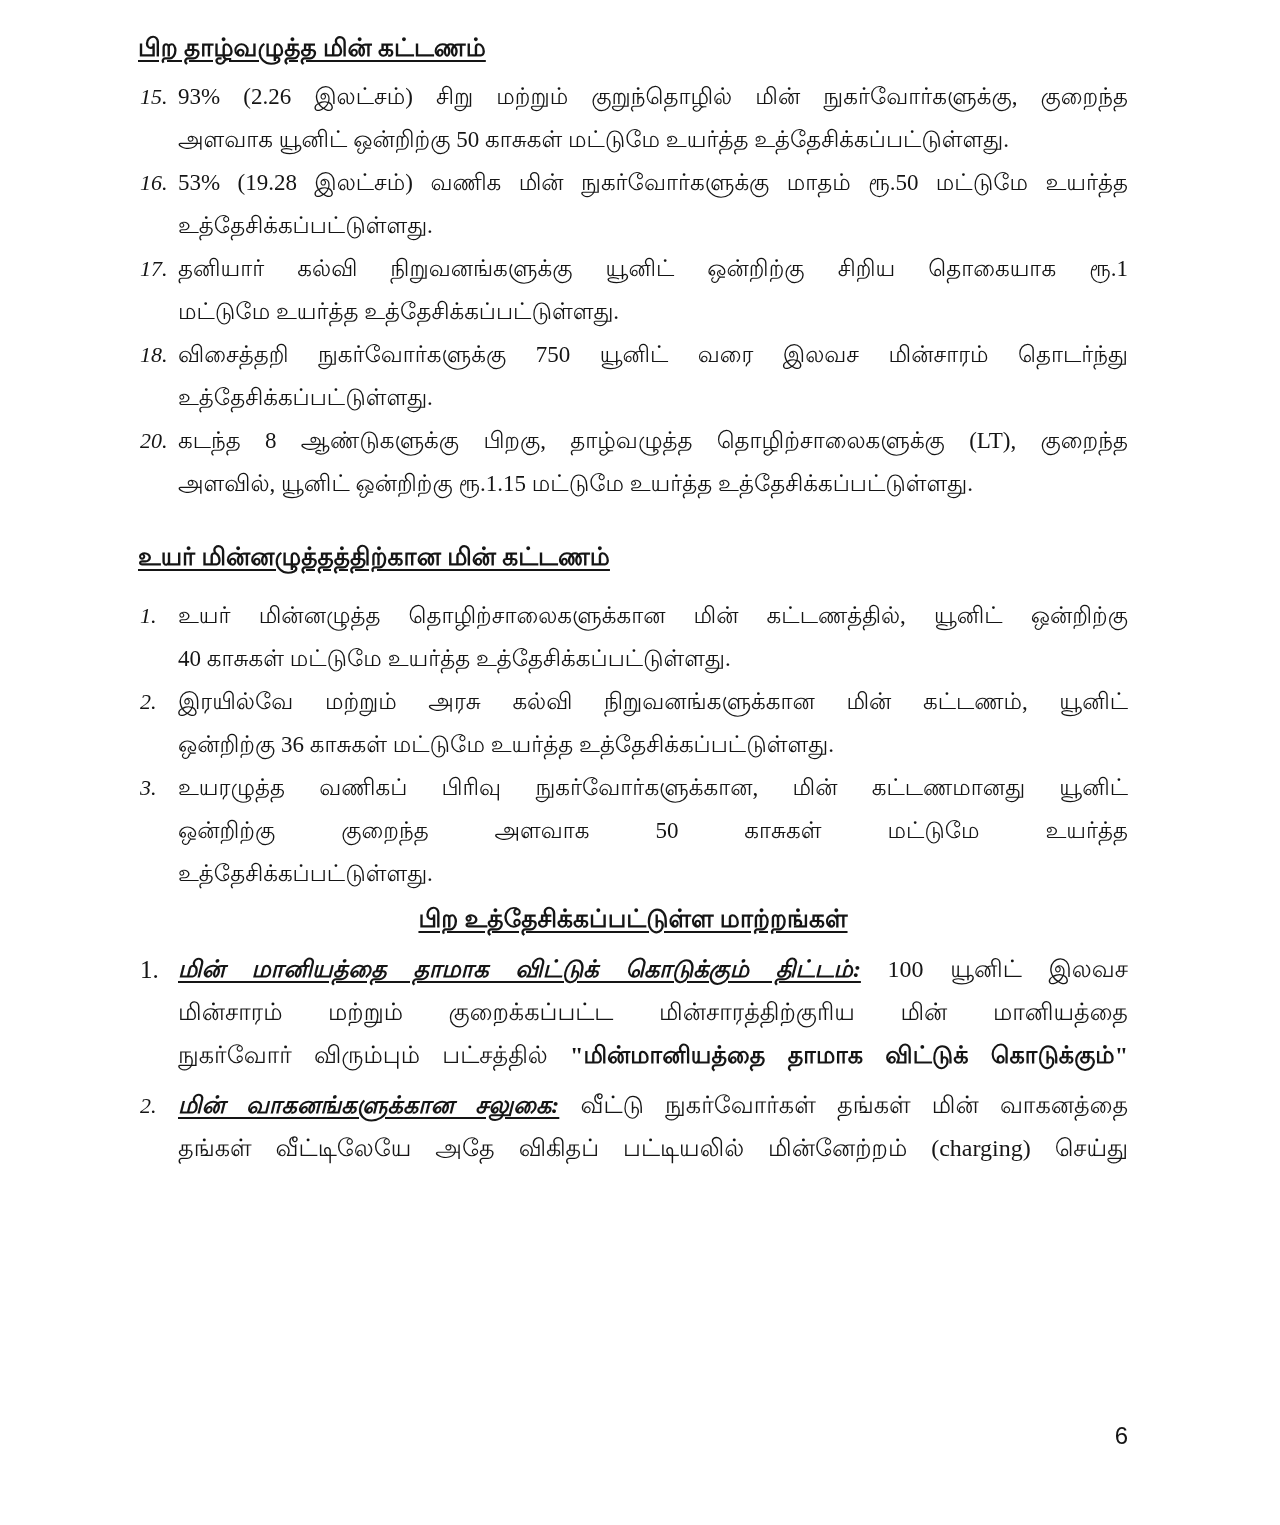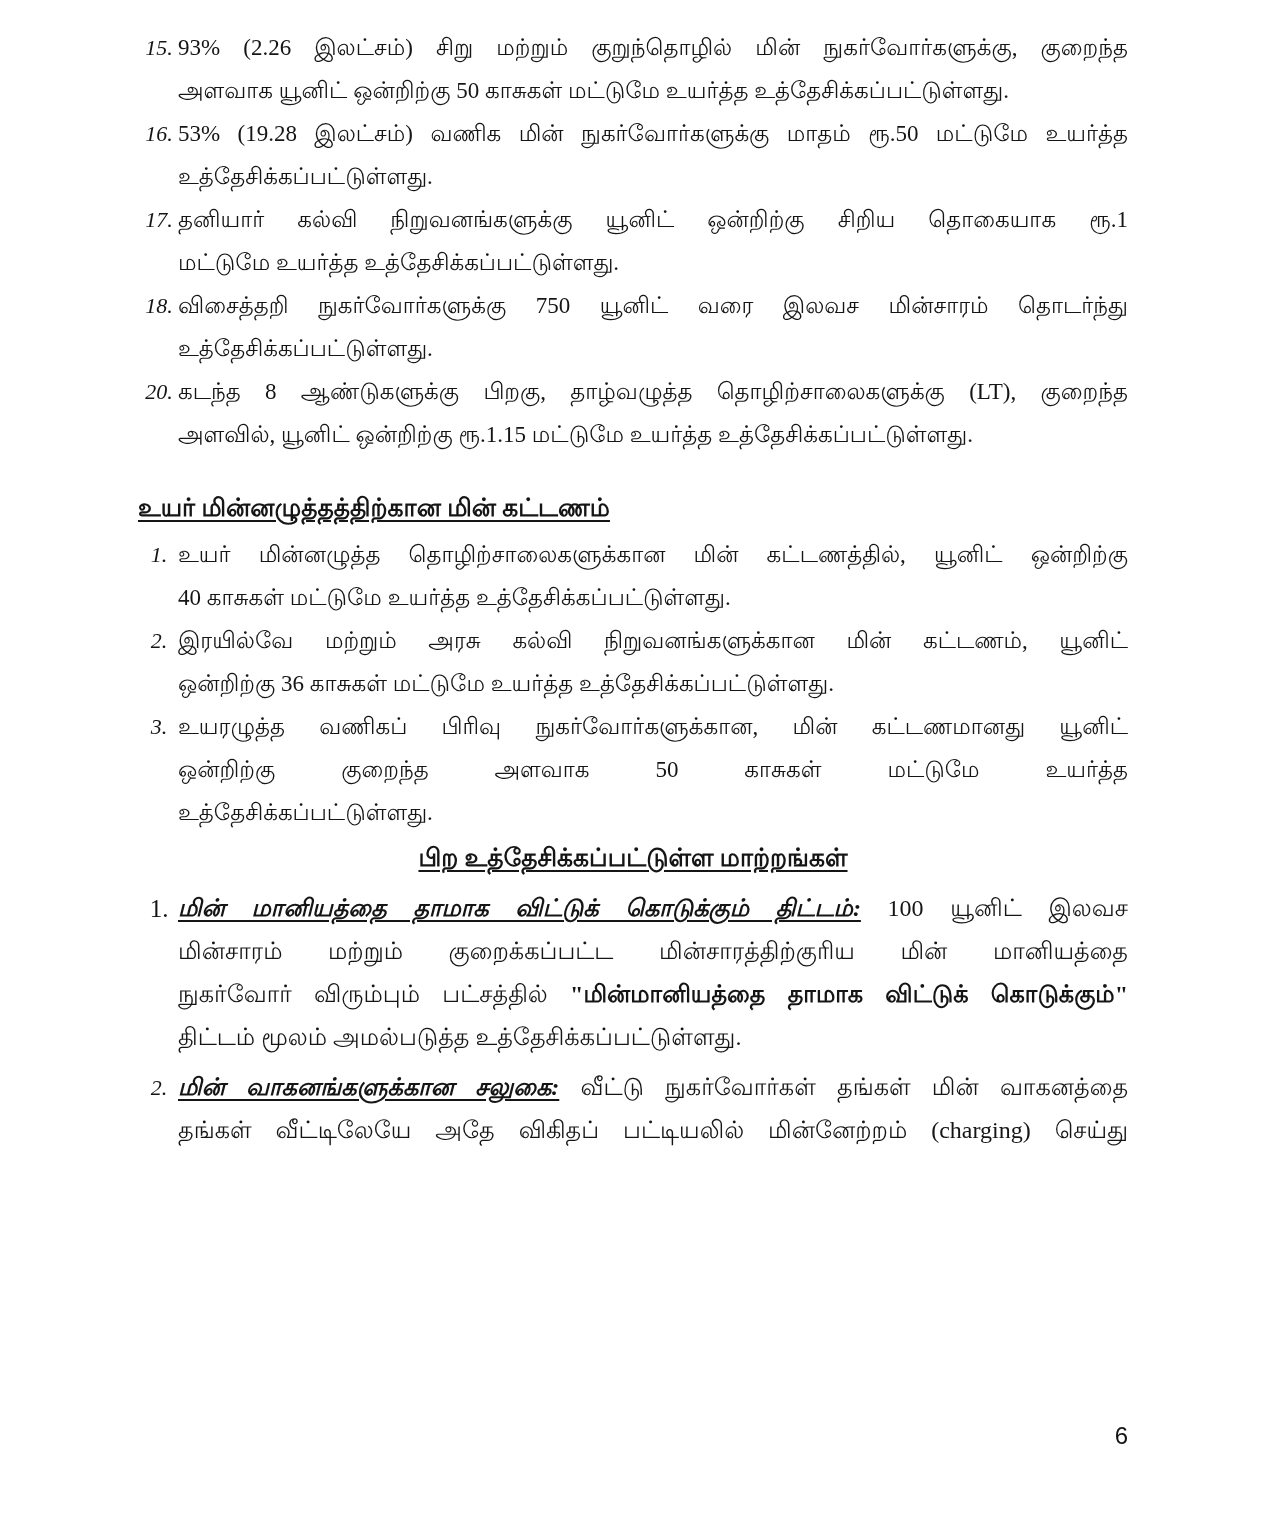--- a/index.html
+++ b/index.html
@@ -17,33 +17,32 @@
     position:relative;
   }
   .sec-heading {
     font-size:25px;
     font-weight:bold;
     text-decoration:underline;
     text-underline-offset:4px;
     line-height:43px;
     margin:0 0 6px 0;
   }
-  .sec2 .sec-heading { margin-top:30px; margin-bottom:4px; }
+  .sec2 .sec-heading { margin-top:30px; margin-bottom:16px; }
   .sec3 .sec-heading { margin-top:2px; margin-bottom:8px; text-align:center; }
   ol.list { list-style:none; margin:0; padding:0; }
   li.item {
     display:grid;
     grid-template-columns:40px 1fr;
     align-items:start;
   }
   .num {
     font-size:22px;
     line-height:43px;
     padding-left:2px;
-    text-align:center;
   }
   .num.italic { font-style:italic; }
   .num.plain { font-style:normal; font-size:25px; font-weight:500; }
   .txt { min-width:0; }
   .line {
     font-size:23px;
     line-height:43px;
     min-height:43px;
     text-align:justify;
     text-align-last:justify;
@@ -65,20 +64,21 @@
     font-size:24px;
     font-family:"Liberation Sans", sans-serif;
   }
 </style>
 </head>
 <body>
 
 <div class="page">
 
   <section class="sec sec1">
+    <h2 class="sec-heading">பிற தாழ்வழுத்த மின் கட்டணம்</h2>
     <ol class="list">
         <li class="item">
           <span class="num italic">15.</span>
           <div class="txt">
             <div class="line"><span class="seg n">93% (2.26 இலட்சம்) சிறு மற்றும் குறுந்தொழில் மின் நுகர்வோர்களுக்கு, குறைந்த</span></div>
             <div class="line last"><span class="seg n">அளவாக யூனிட் ஒன்றிற்கு 50 காசுகள் மட்டுமே உயர்த்த உத்தேசிக்கப்பட்டுள்ளது.</span></div>
           </div>
         </li>
         <li class="item">
           <span class="num italic">16.</span>
@@ -141,21 +141,20 @@
 
   <section class="sec sec3">
     <h2 class="sec-heading">பிற உத்தேசிக்கப்பட்டுள்ள மாற்றங்கள்</h2>
     <ol class="list">
         <li class="item">
           <span class="num plain">1.</span>
           <div class="txt">
             <div class="line"><span class="seg lead">மின் மானியத்தை தாமாக விட்டுக் கொடுக்கும் திட்டம்:</span><span class="seg n"> 100 யூனிட் இலவச</span></div>
             <div class="line"><span class="seg n">மின்சாரம் மற்றும் குறைக்கப்பட்ட மின்சாரத்திற்குரிய மின் மானியத்தை</span></div>
             <div class="line"><span class="seg n">நுகர்வோர் விரும்பும் பட்சத்தில் </span><span class="seg b">"மின்மானியத்தை தாமாக விட்டுக் கொடுக்கும்"</span></div>
-            <div class="line last"><span class="seg n">திட்டம் மூலம் அமல்படுத்த உத்தேசிக்கப்பட்டுள்ளது.</span></div>
           </div>
         </li>
         <li class="item">
           <span class="num italic">2.</span>
           <div class="txt">
             <div class="line"><span class="seg lead">மின் வாகனங்களுக்கான சலுகை:</span><span class="seg n"> வீட்டு நுகர்வோர்கள் தங்கள் மின் வாகனத்தை</span></div>
             <div class="line"><span class="seg n">தங்கள் வீட்டிலேயே அதே விகிதப் பட்டியலில் மின்னேற்றம் (charging) செய்து</span></div>
           </div>
         </li>
       </ol>

